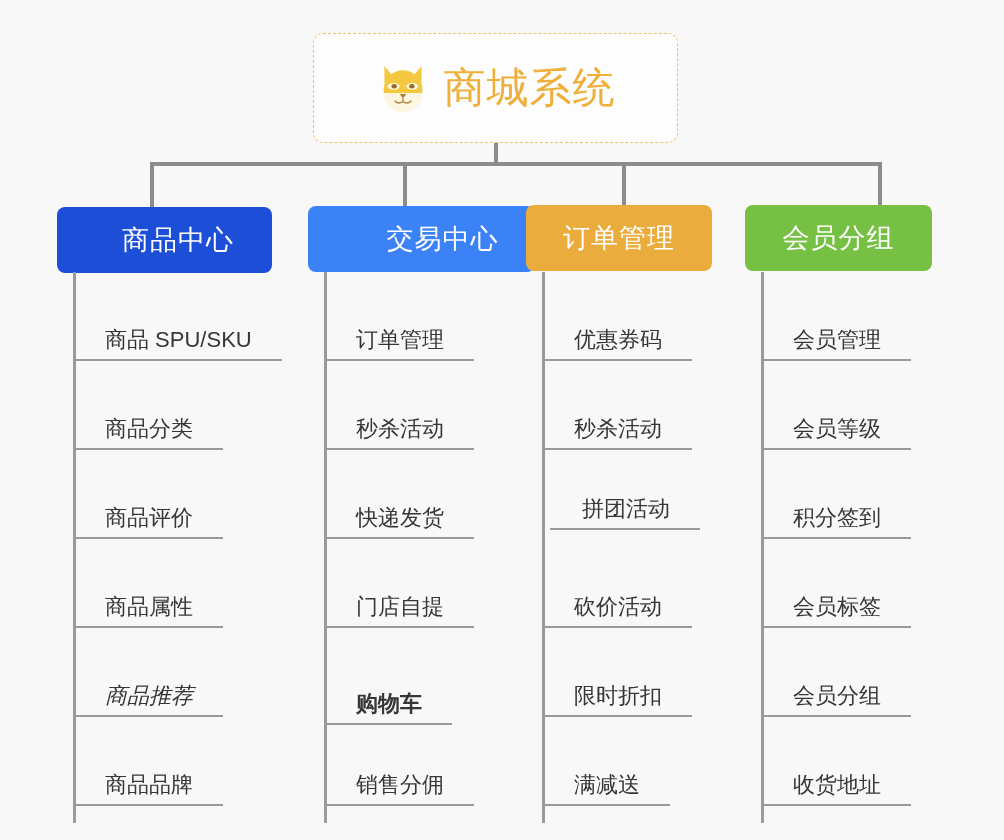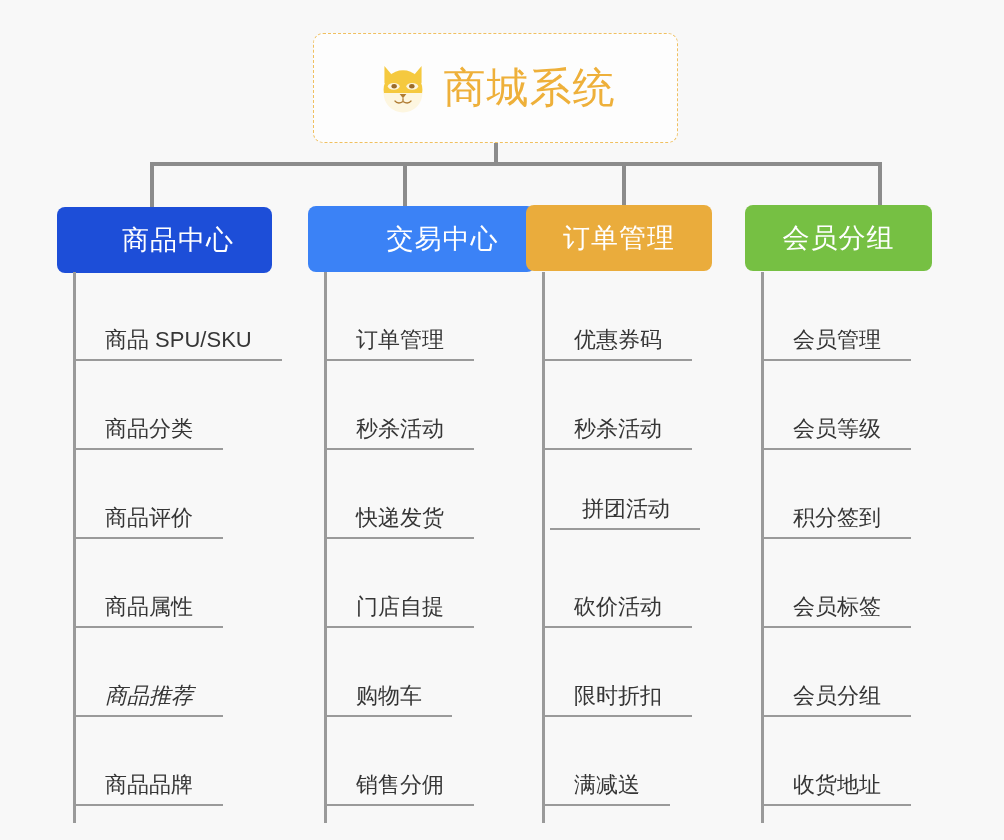--- a/index.html
+++ b/index.html
@@ -190,21 +190,21 @@
         <div class="item-rule" style="width: 150px;"></div>
       </div>
       <div class="item" style="top: 178px; width: 150px;">
         <span class="item-label">快递发货</span>
         <div class="item-rule" style="width: 150px;"></div>
       </div>
       <div class="item" style="top: 267px; width: 150px;">
         <span class="item-label">门店自提</span>
         <div class="item-rule" style="width: 150px;"></div>
       </div>
-      <div class="item" style="top: 356px; width: 128px;">
+      <div class="item" style="top: 364px; width: 128px; font-weight: bold;">
         <span class="item-label">购物车</span>
         <div class="item-rule" style="width: 128px;"></div>
       </div>
       <div class="item" style="top: 445px; width: 150px;">
         <span class="item-label">销售分佣</span>
         <div class="item-rule" style="width: 150px;"></div>
       </div>
     </div>
   <div class="col" style="left:542px;">
     <div class="col-spine"></div>

